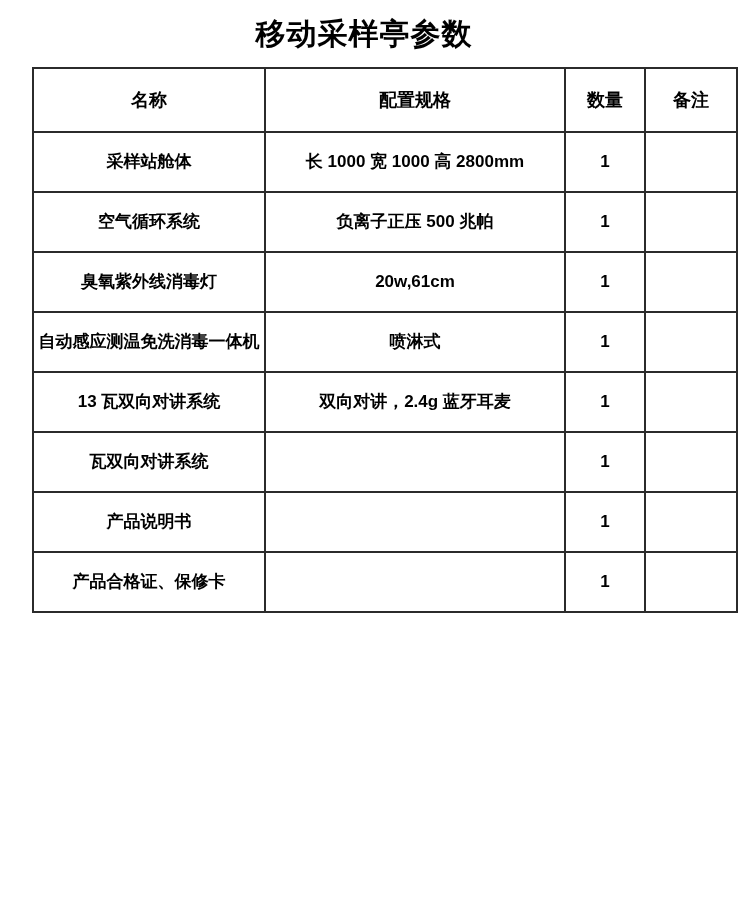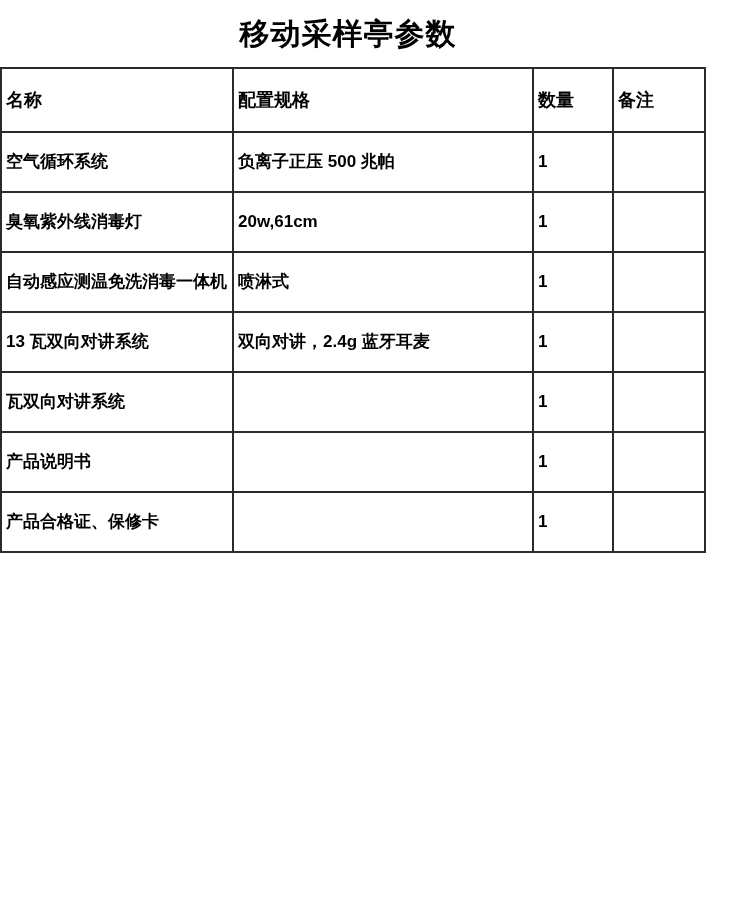--- a/index.html
+++ b/index.html
@@ -12,39 +12,40 @@
     height: 904px;
     font-family: "Liberation Sans", sans-serif;
     color: #000000;
     overflow: hidden;
   }
   .page {
     width: 696px;
     height: 904px;
     position: relative;
     box-sizing: border-box;
+    padding-left: 32px;
   }
   .doc-title {
     text-align: center;
     font-size: 30px;
     font-weight: bold;
     letter-spacing: 1px;
     padding-top: 14px;
     padding-bottom: 12px;
     color: #000;
   }
   table.spec-table {
     border-collapse: collapse;
     width: 704px;
     margin: 0 auto;
     table-layout: fixed;
   }
   table.spec-table td, table.spec-table th {
     border: 2px solid #2b2b2b;
-    text-align: left;
+    text-align: center;
     vertical-align: middle;
     font-size: 17px;
     font-weight: bold;
     padding: 6px 4px;
     line-height: 1.25;
     color: #000;
   }
   table.spec-table thead th {
     height: 50px;
     font-size: 18px;
@@ -77,20 +78,26 @@
     </colgroup>
     <thead>
       <tr>
         <th>名称</th>
         <th>配置规格</th>
         <th>数量</th>
         <th>备注</th>
       </tr>
     </thead>
     <tbody>
+      <tr>
+        <td class="cell-name">采样站舱体</td>
+        <td class="cell-spec">长 1000 宽 1000 高 2800mm</td>
+        <td class="cell-qty">1</td>
+        <td class="cell-note"></td>
+      </tr>
       <tr>
         <td class="cell-name">空气循环系统</td>
         <td class="cell-spec">负离子正压 500 兆帕</td>
         <td class="cell-qty">1</td>
         <td class="cell-note"></td>
       </tr>
       <tr>
         <td class="cell-name">臭氧紫外线消毒灯</td>
         <td class="cell-spec">20w,61cm</td>
         <td class="cell-qty">1</td>

